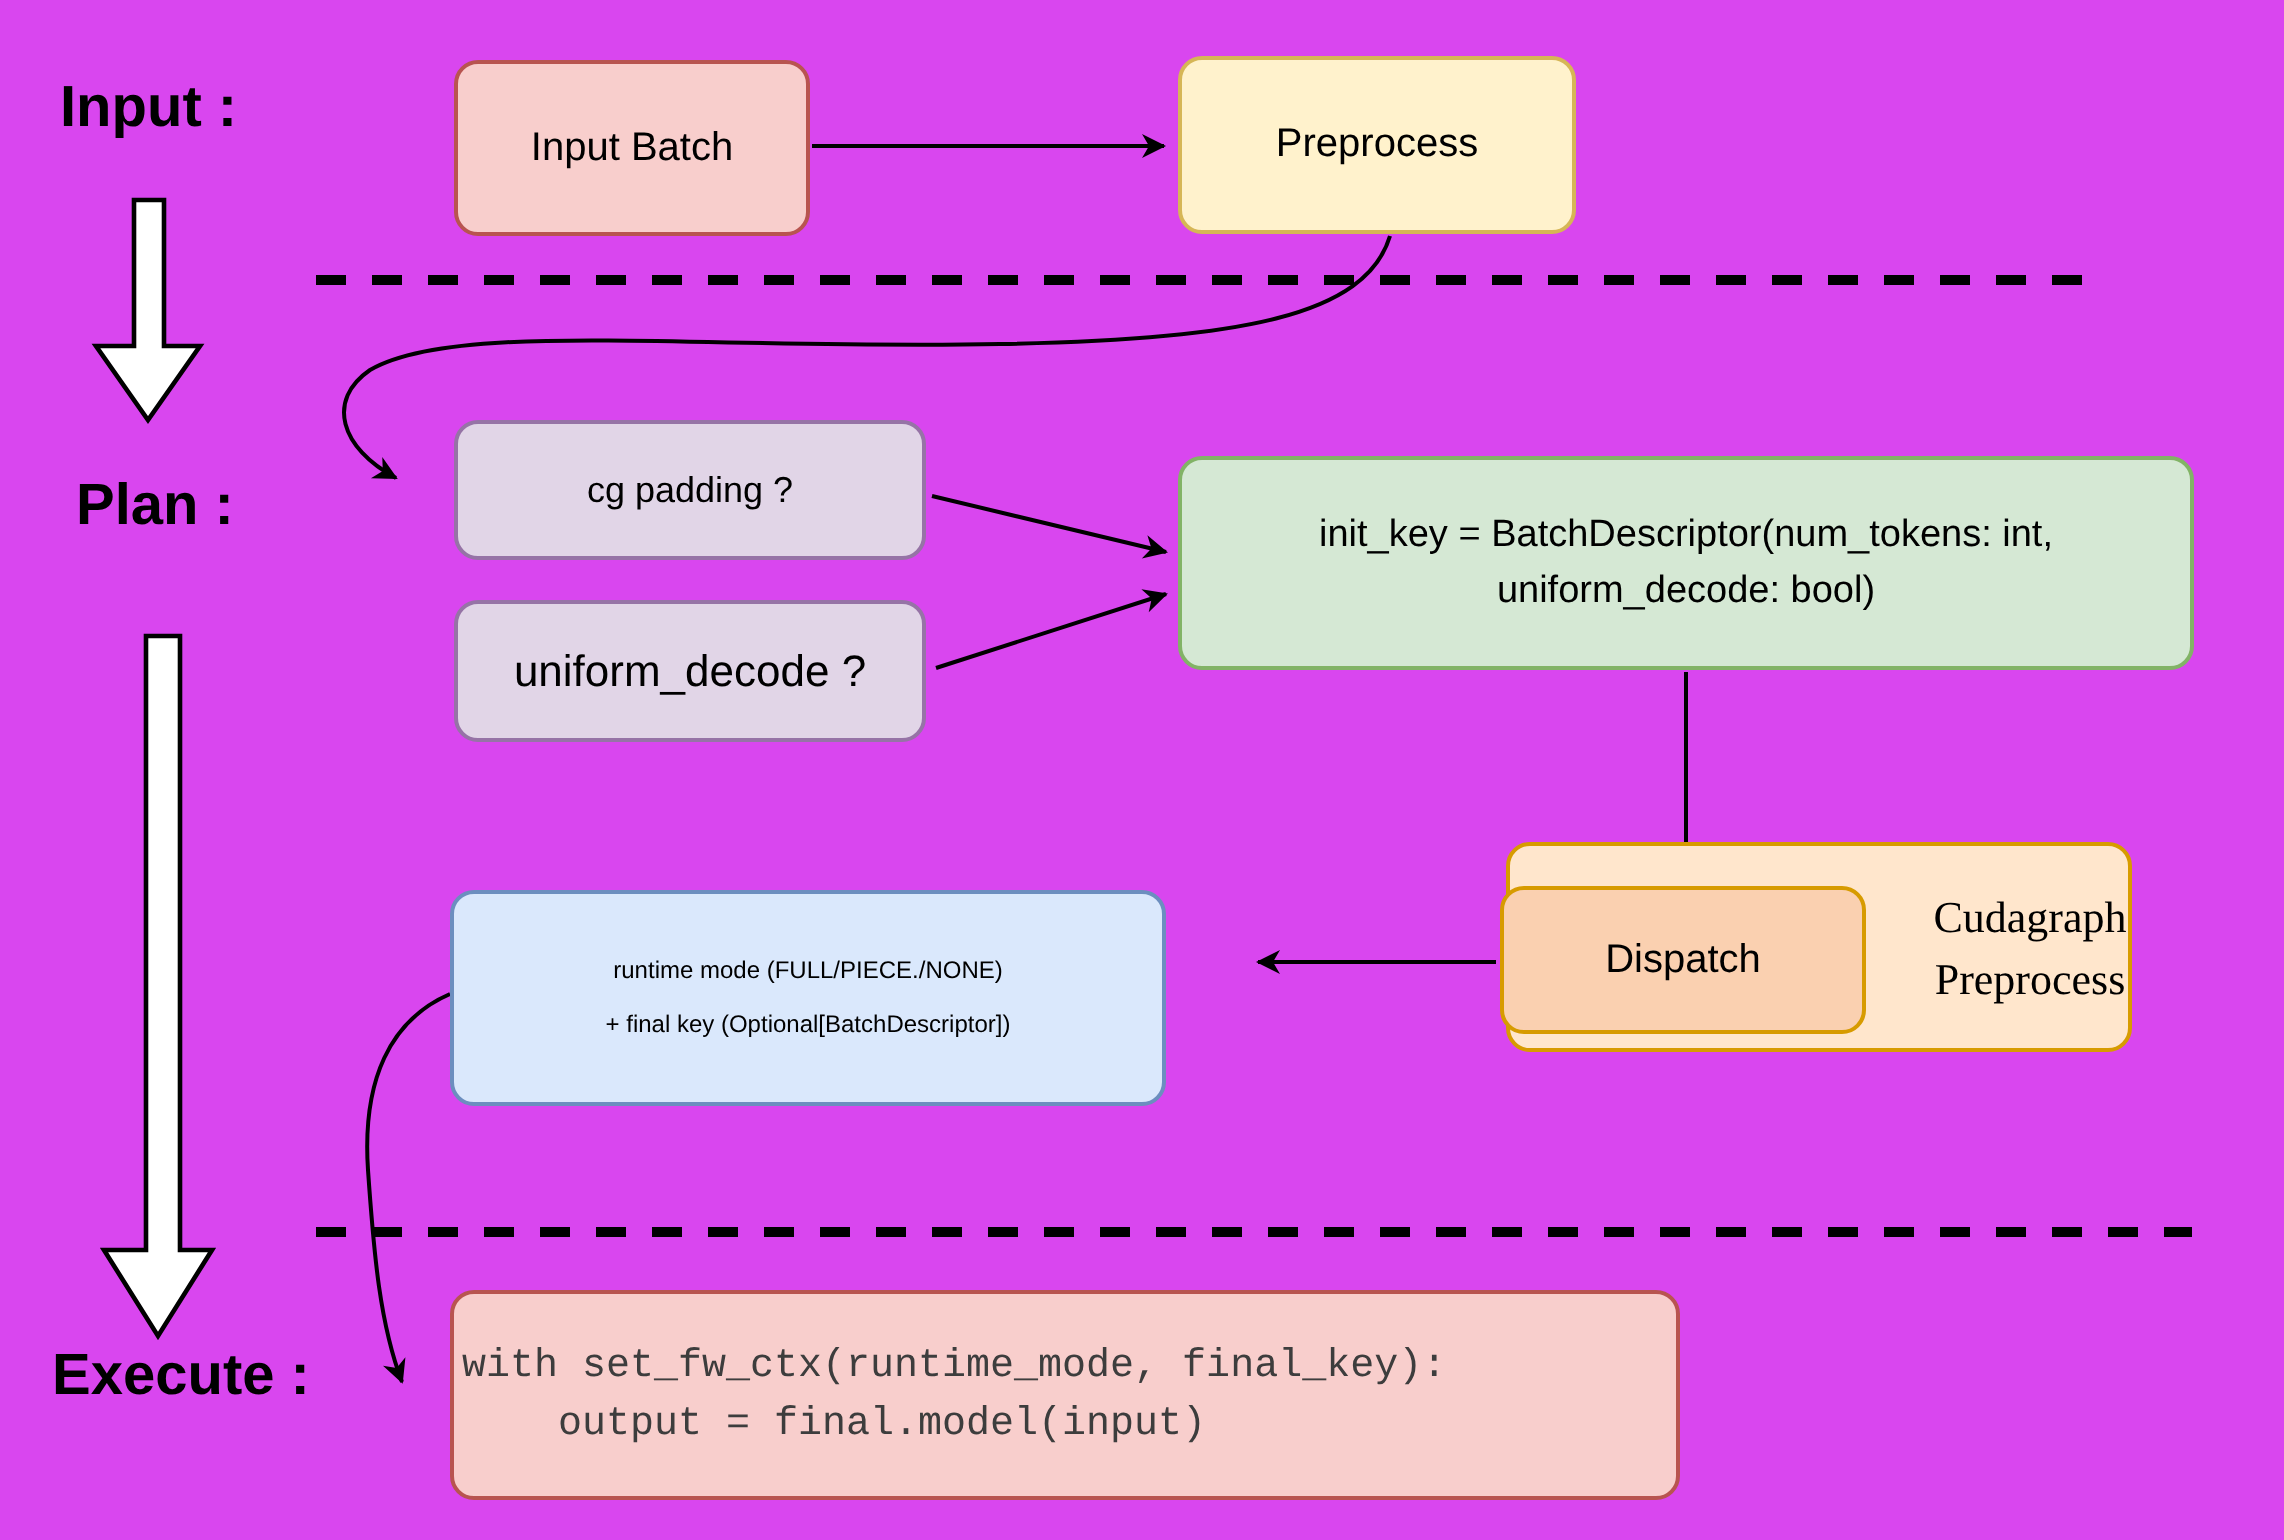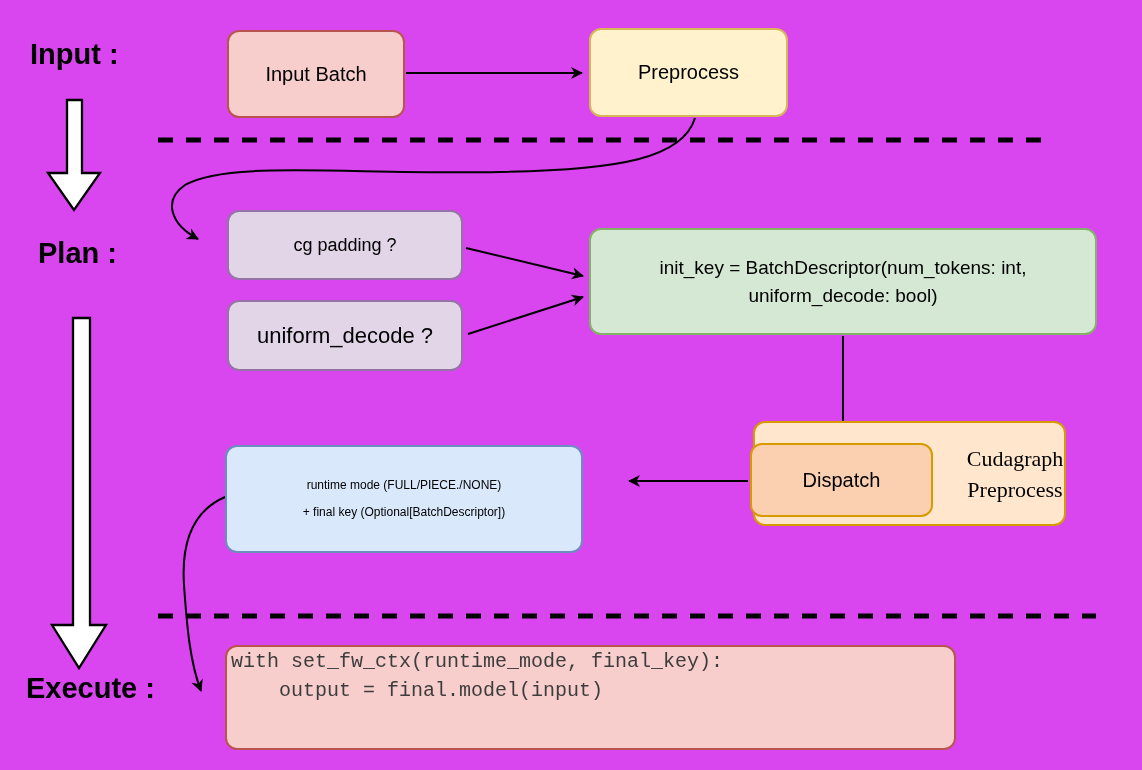--- a/index.html
+++ b/index.html
@@ -45,26 +45,26 @@
   #init-key{left:589px;top:228px;width:508px;height:107px;font-size:19px;line-height:28px;}
   #cudagraph-dispatcher{left:753px;top:421px;width:313px;height:105px;font-family:Liberation Serif, serif;}
   #cudagraph-label{
     position:absolute;left:180px;top:0;width:160px;height:100%;
     display:flex;flex-direction:column;align-items:center;justify-content:center;
     font-size:22px;line-height:31px;color:#000;text-align:center;
   }
   #dispatch{left:750px;top:443px;width:183px;height:74px;font-size:20px;}
   #runtime-mode{left:225px;top:445px;width:358px;height:108px;font-size:12px;line-height:27px;}
   #execute-code{
-    left:225px;top:645px;width:731px;height:105px;
+    left:225px;top:645px;width:615px;height:105px;
     font-family:"Liberation Mono", monospace;
     font-size:20px;line-height:29px;
     color:#3d3d3d;
     align-items:flex-start;
-    justify-content:flex-start;
+    justify-content:center;
     padding-left:4px;
     text-align:left;
   }
   .code-line{white-space:pre;}
   svg.overlay{position:absolute;left:0;top:0;pointer-events:none;}
 </style>
 </head>
 <body>
 
 <div class="canvas">

